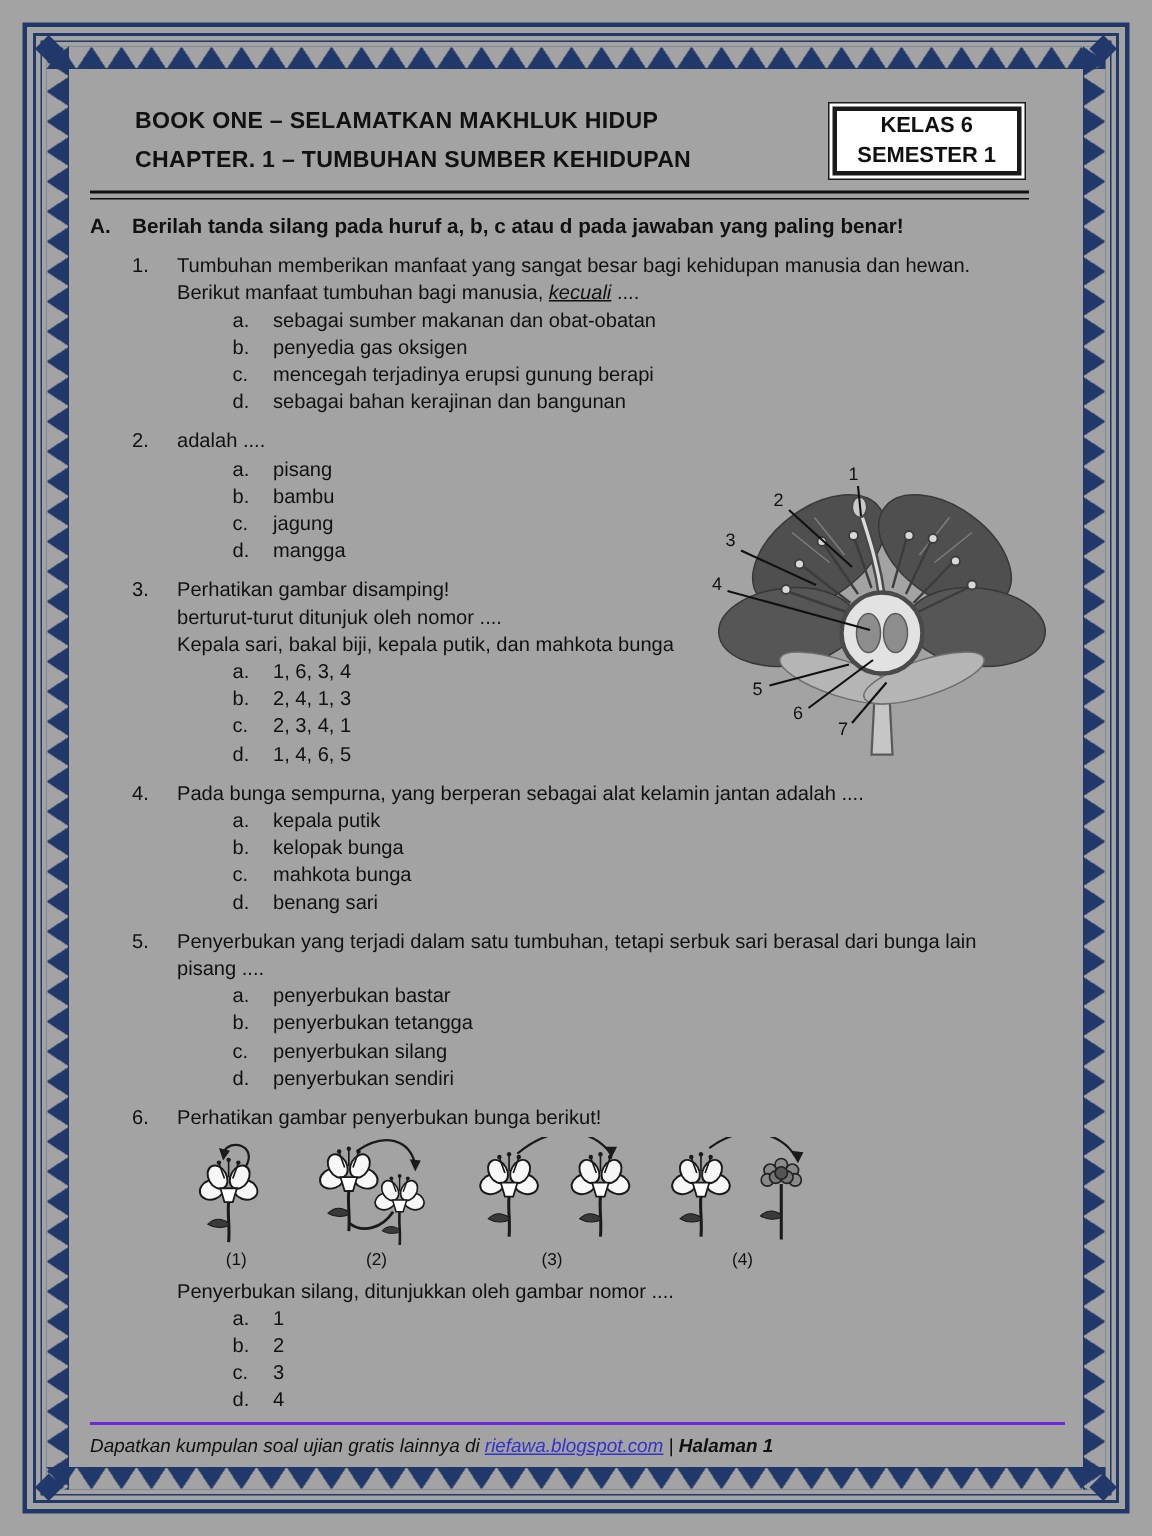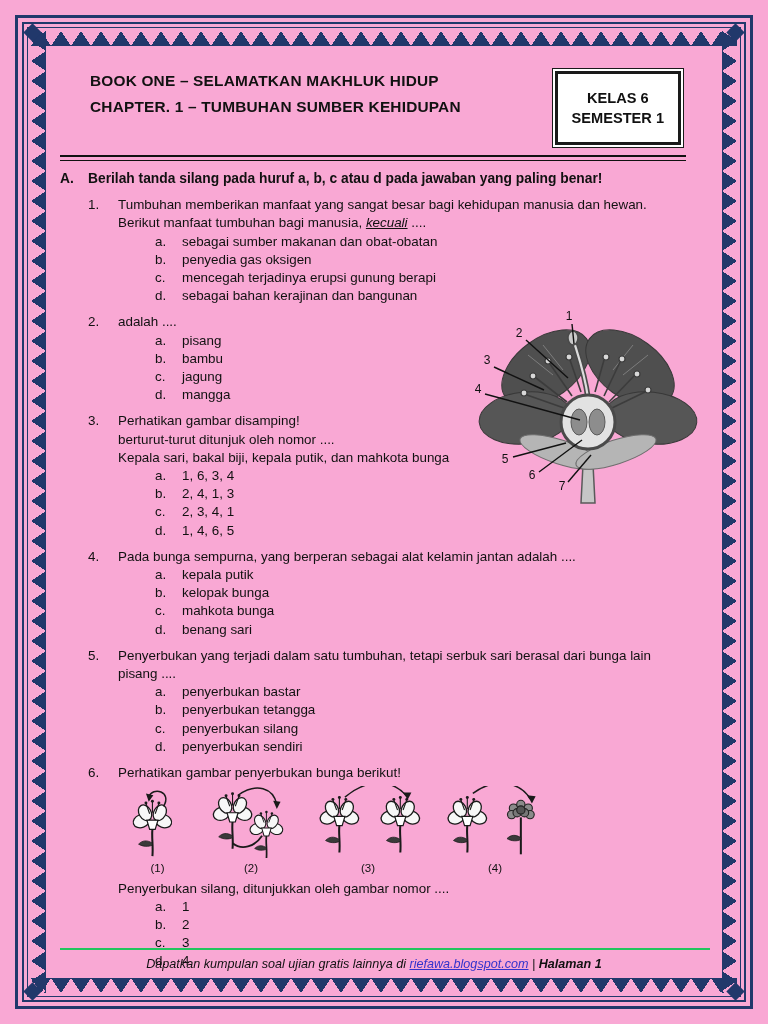--- a/index.html
+++ b/index.html
@@ -1,16 +1,16 @@
 <!DOCTYPE html>
 <html><head>
 <meta charset="utf-8">
 <style>
   html,body{margin:0;padding:0;background:#ffffff;}
-  .page{position:relative;width:768px;height:1024px;background:#f9a8d4;overflow:hidden;
+  .page{position:relative;width:768px;height:1024px;background:#a3a3a3;overflow:hidden;
         font-family:"Liberation Sans","DejaVu Sans",sans-serif;color:#111;}
 
   
   .f1{position:absolute;inset:15px;border:3px solid #21386b;pointer-events:none;}
   .f2{position:absolute;inset:22px;border:2px solid #21386b;pointer-events:none;}
   .f3{position:absolute;inset:27px;border:1px solid #21386b;pointer-events:none;}
   .band{position:absolute;pointer-events:none;}
   .bt{top:31px;left:31px;right:31px;height:15px;
       background-image:conic-gradient(from 0deg at 50% 0%, rgba(0,0,0,0) 0deg 146.3deg, #21386b 146.3deg 213.7deg, rgba(0,0,0,0) 213.7deg 360deg);
       background-size:20px 15px;background-repeat:repeat-x;}
@@ -25,21 +25,21 @@
       background-size:15px 20px;background-repeat:repeat-y;}
   .diam{position:absolute;width:13px;height:13px;background:#21386b;transform:rotate(45deg);pointer-events:none;}
   .d-tl{top:26px;left:26px;} .d-tr{top:26px;right:26px;}
   .d-bl{bottom:26px;left:26px;} .d-br{bottom:26px;right:26px;}
 
   
   .content{position:absolute;left:60px;top:48px;width:650px;height:930px;font-size:13.4px;line-height:18.2px;}
   .hdr{display:flex;align-items:flex-start;margin-top:20px;}
   .hdr-titles{margin-left:30px;font-weight:bold;font-size:15.4px;line-height:26px;letter-spacing:.2px;flex:1;}
   .badge{margin-right:26px;border:1px solid #1a1a1a;padding:2px;background:#fff;}
-  .badge-in{border:3px solid #1a1a1a;padding:14px 14px;text-align:center;font-weight:bold;font-size:14.6px;line-height:20px;}
+  .badge-in{border:3px solid #1a1a1a;padding:0 14px;text-align:center;font-weight:bold;font-size:14.6px;line-height:20px;}
   .hdr-rule{width:626px;height:3px;border-top:2.5px solid #111;border-bottom:1px solid #111;margin-top:7px;}
 
   .secA{display:flex;margin-top:9px;font-weight:bold;font-size:13.8px;}
   .secA-label{width:28px;}
   .secA-text{}
 
   .qs{margin-left:28px;}
   .q{display:flex;margin-top:8px;}
   .q-num{width:30px;flex:0 0 30px;}
   .q-body{flex:1;min-width:0;}
@@ -50,22 +50,22 @@
 
   
   .fig3{position:absolute;left:408px;top:252px;width:235px;height:205px;}
 
   
   .fig6-row{display:flex;align-items:flex-end;gap:10px;margin:4px 0 2px 2px;}
   .panel{display:flex;flex-direction:column;align-items:center;}
   .panel-label{font-size:11.5px;margin-top:1px;}
 
   
-  .footer{position:absolute;left:0;right:0;top:900px;border-top:2px solid #22c55e;padding-top:5px;
-          text-align:center;font-style:italic;font-size:12.6px;padding-right:22px;}
+  .footer{position:absolute;left:0;right:0;top:900px;border-top:2px solid #6d28d9;padding-top:5px;
+          text-align:left;font-style:italic;font-size:12.6px;padding-right:22px;}
   .footer a{color:#3333cc;text-decoration:underline;font-style:italic;}
   .footer .pg{font-weight:bold;}
   .hidden-defs{position:absolute;width:0;height:0;overflow:hidden;}
 </style>
 </head>
 <body>
 
 <div class="page">
 
   <div class="f1"></div>

